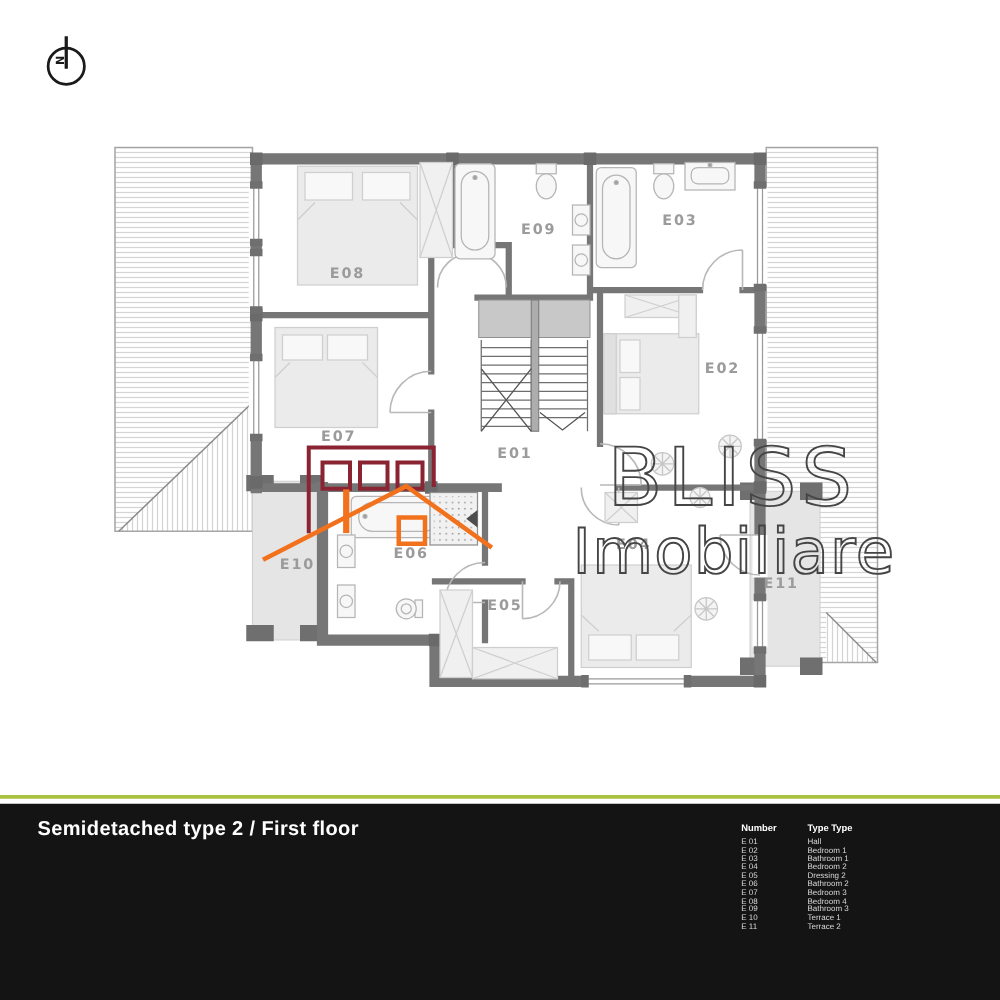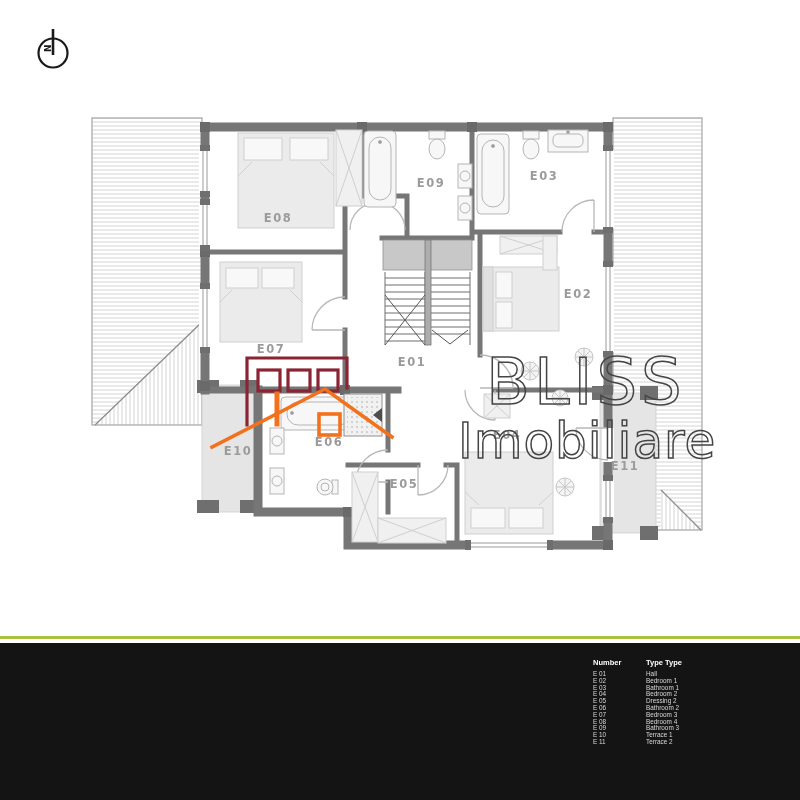--- a/index.html
+++ b/index.html
@@ -317,20 +317,21 @@
 
   <g class="wmark" stroke="#454545">
     <text x="486" y="404" font-size="64" letter-spacing="4">BLISS</text>
     <text x="458" y="458" font-size="50" letter-spacing="1">Imobiliare</text>
   </g>
 </svg>
 
   <div class="green-line"></div>
 
   <div class="footer">
+    <div class="footer-title">Semidetached type 2 / First floor</div>
     <div class="legend">
       <div class="legend-header">
         <span class="col-num">Number</span><span class="col-type">Type Type</span>
       </div>
       <div class="legend-row"><span class="col-num">E 01</span><span class="col-type">Hall</span></div>
       <div class="legend-row"><span class="col-num">E 02</span><span class="col-type">Bedroom 1</span></div>
       <div class="legend-row"><span class="col-num">E 03</span><span class="col-type">Bathroom 1</span></div>
       <div class="legend-row"><span class="col-num">E 04</span><span class="col-type">Bedroom 2</span></div>
       <div class="legend-row"><span class="col-num">E 05</span><span class="col-type">Dressing 2</span></div>
       <div class="legend-row"><span class="col-num">E 06</span><span class="col-type">Bathroom 2</span></div>

